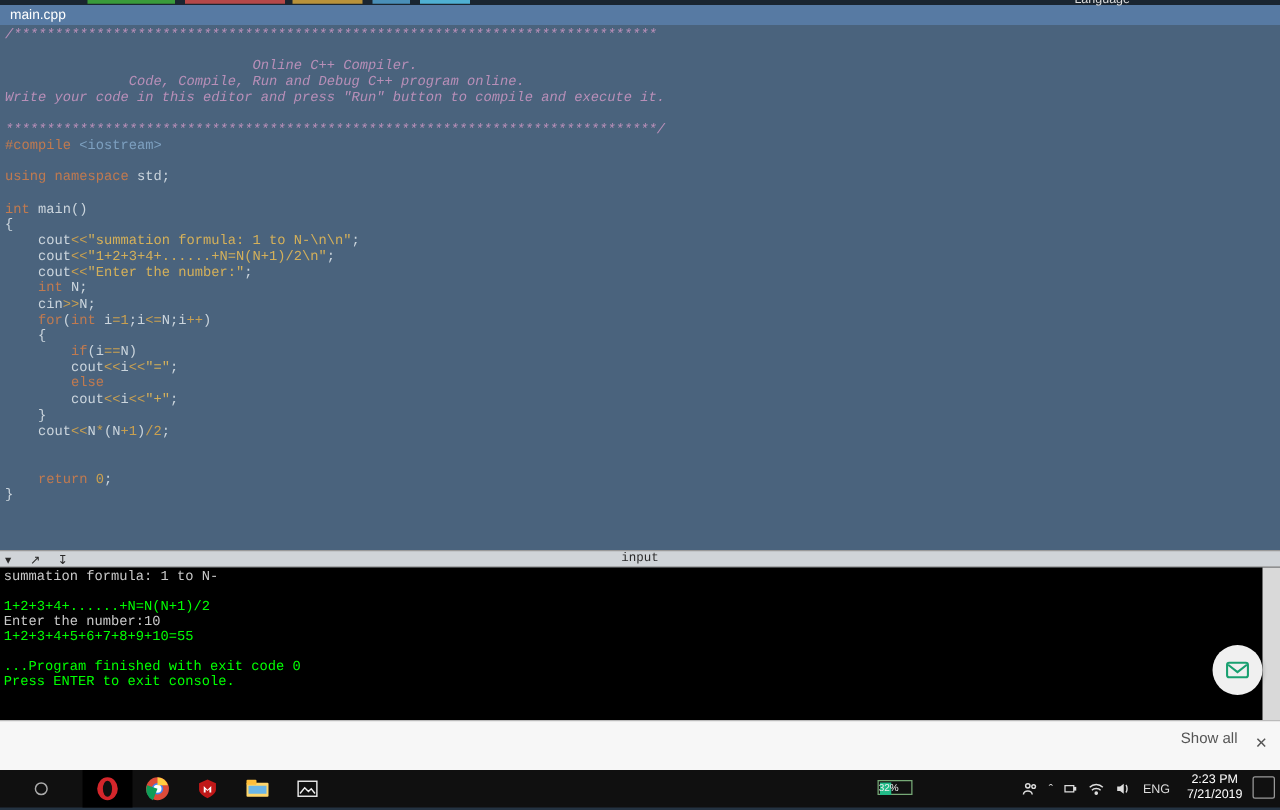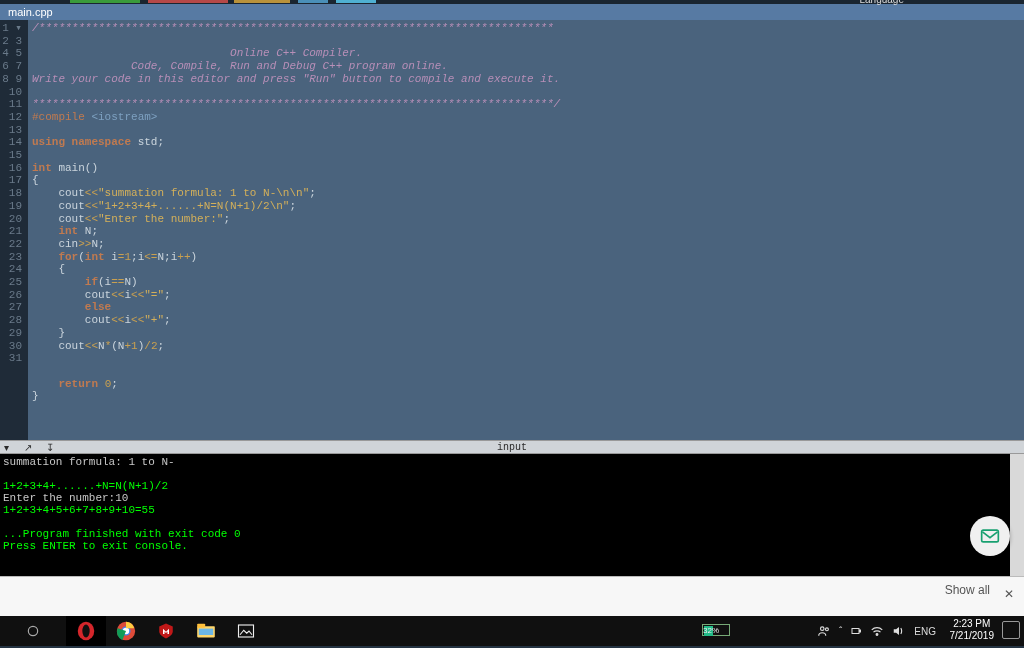--- a/index.html
+++ b/index.html
@@ -52,21 +52,21 @@
     background: #4a637d;
     color: #cbd5dd;
     padding: 2px 4px;
     font-size: 11px;
     line-height: 12.7px;
     white-space: pre;
   }
   .c-comment { color: #b88fb8; font-style: italic; }
   .c-include { color: #c07a50; }
   .c-incpath { color: #7da0c0; }
-  .c-key { color: #c07a50; font-weight: bold; }
+  .c-key { color: #c07a50; }
   .c-string { color: #d4b05a; }
   .c-op { color: #c9a050; }
   .c-num { color: #c9a050; }
   .c-text { color: #cbd5dd; }
   .resize-bar {
     height: 14px;
     background: #d0d4d8;
     border-top:1px solid #999;
     border-bottom:1px solid #999;
     position:relative;
@@ -151,52 +151,20 @@
   <div class="strip" style="left:148px;width:80px;background:#b54848;"></div>
   <div class="strip" style="left:234px;width:56px;background:#b9923a;"></div>
   <div class="strip" style="left:298px;width:30px;background:#4a8fb8;"></div>
   <div class="strip" style="left:336px;width:40px;background:#4fb0d2;"></div>
   <span class="lang-label">Language</span>
 </div>
 
 <div class="filename-tab">main.cpp</div>
 
 <div class="editor">
-  <div class="gutter" id="gutter"> 1 ▾
- 2
- 3
- 4
- 5
- 6
- 7
- 8
- 9
-10
-11
-12
-13
-14
-15
-16
-17
-18
-19
-20
-21
-22
-23
-24
-25
-26
-27
-28
-29
-30
-31
-</div>
   <div class="code" id="code"><span class="c-comment">/******************************************************************************</span>
 <span class="c-comment"></span>
 <span class="c-comment">                              Online C++ Compiler.</span>
 <span class="c-comment">               Code, Compile, Run and Debug C++ program online.</span>
 <span class="c-comment">Write your code in this editor and press "Run" button to compile and execute it.</span>
 <span class="c-comment"></span>
 <span class="c-comment">*******************************************************************************/</span>
 <span class="c-include">#compile</span> <span class="c-incpath">&lt;iostream&gt;</span>
 <span class="c-text"></span>
 <span class="c-key">using namespace</span> <span class="c-text">std;</span>

